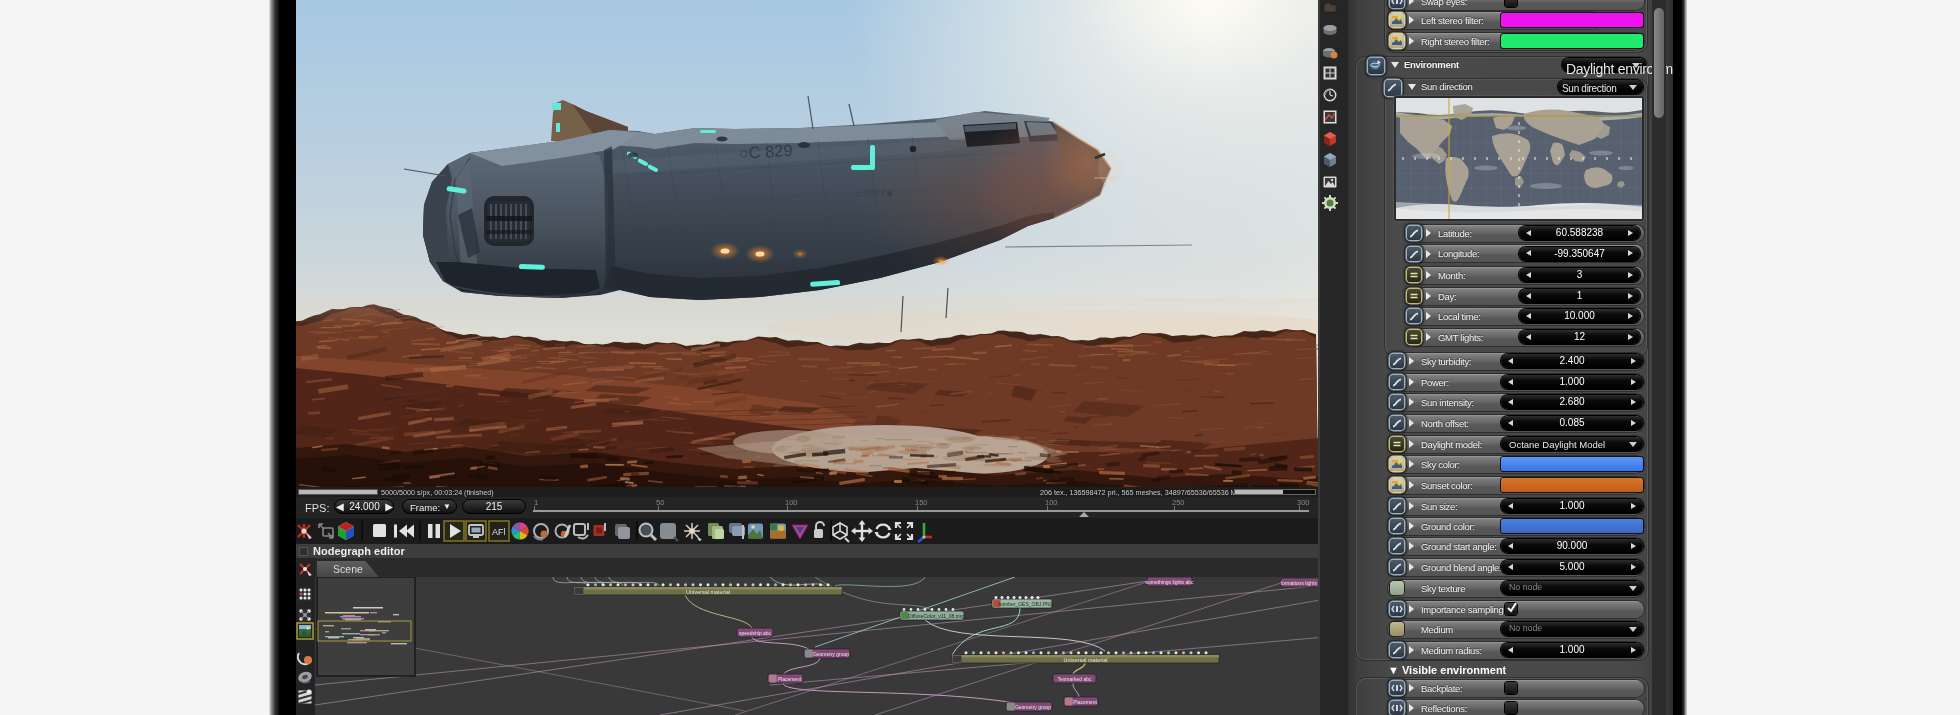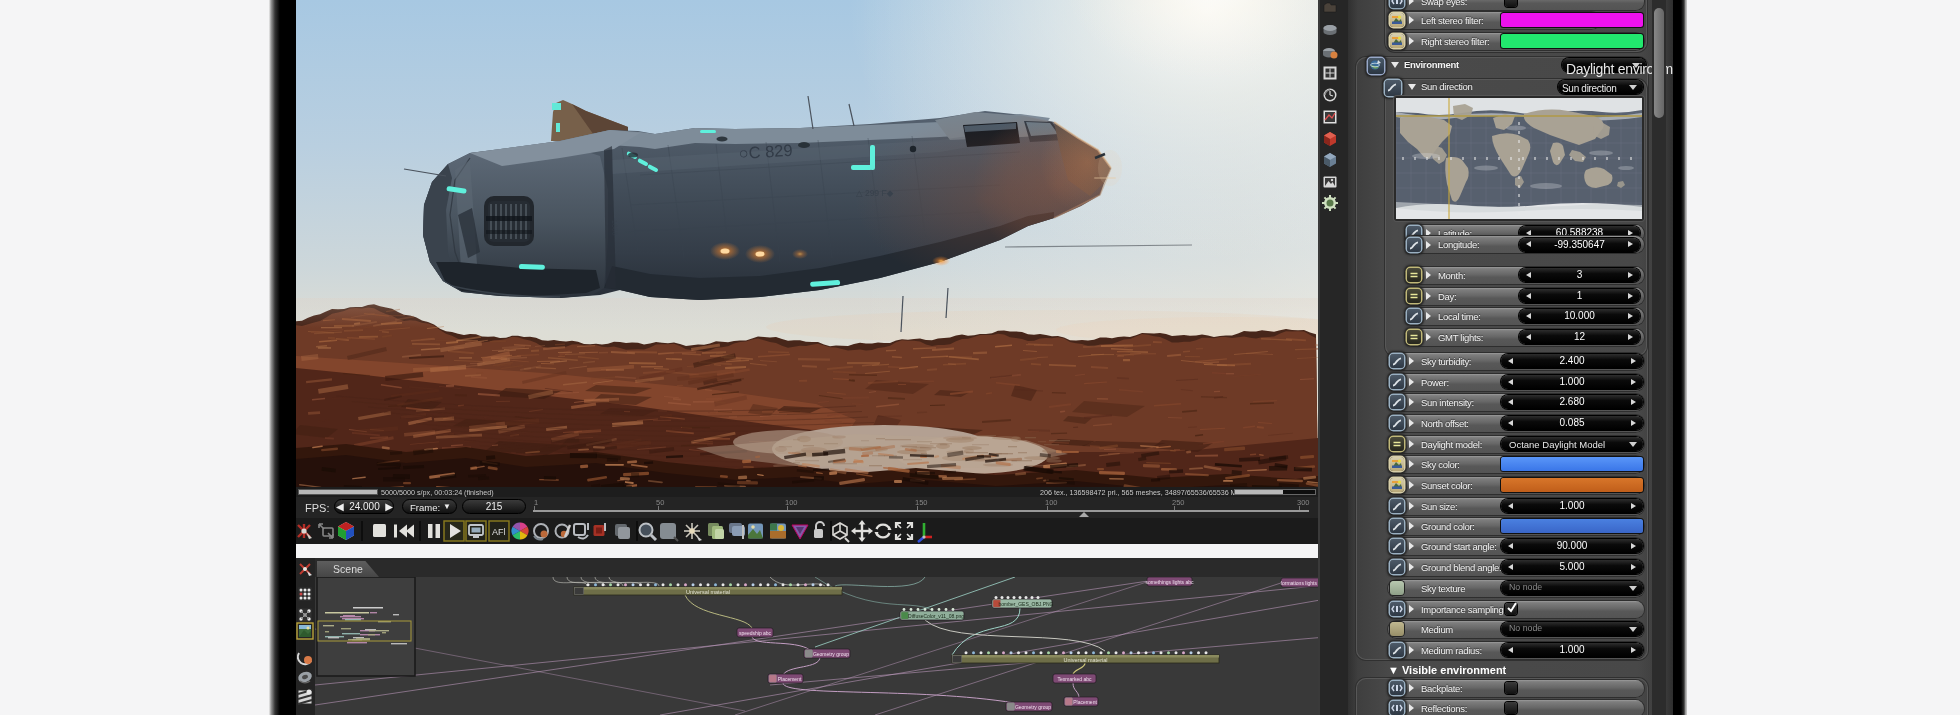--- a/index.html
+++ b/index.html
@@ -1133,20 +1133,24 @@
  <g transform="translate(628,13)" stroke-width="2.6" fill="none">
             <line x1="0" y1="6" x2="0" y2="-8" stroke="#33bb33"></line>
             <line x1="0" y1="6" x2="8" y2="6" stroke="#dd2222"></line>
             <line x1="0" y1="6" x2="-6" y2="11" stroke="#3355ee"></line>
             <circle cx="0" cy="6" r="1.6" fill="#ccc" stroke="none"></circle>
           </g>
 </g>
 </svg>
 </div>
 
+<div id="ngtitle" class="abs">
+      <div style="position:absolute;left:3px;top:2.5px;width:9px;height:9px;background:#2e2e2e;border:1px solid #555;"></div>
+      <span style="position:absolute;left:17px;top:0.5px">Nodegraph editor</span>
+    </div>
 <div id="ngicons" class="abs">
 <svg width="19" height="157">
 <g transform="translate(9,11)">
           <g stroke="#c23a30" stroke-width="2">
             <line x1="-5" y1="-5" x2="5" y2="5"></line>
             <line x1="5" y1="-5" x2="-5" y2="5"></line>
           </g>
           <circle r="2" fill="#e8e6e0"></circle>
           <path d="M2,2 L7,6 L4,7 Z" fill="#ddd"></path>
         </g>
@@ -1612,21 +1616,21 @@
             <path d="M3,10.5 C5.5,10.5 5.5,8.5 7,7 C8.5,5.5 9,4.6 11,4.4" stroke="#dde2e6" stroke-width="1.8" fill="none"></path>
           </svg></div>
         <div class="parrow" style="left:21px;"></div>
         <div class="plabel" style="left:33px;">Latitude:</div>
         <div class="spin" style="left:114px;width:121px;">
           <div class="spinl"></div>
           <div class="spinv">60.588238</div>
           <div class="spinr"></div>
         </div>
       </div>
-      <div class="prow" style="left:57px;top:236px;width:239px;">
+      <div class="prow" style="left:57px;top:245px;width:239px;">
         <div class="picon" style="left:1.5px;background:linear-gradient(#4d5a68,#2e3844); box-shadow:0 0 0 1.5px #9ab0c2, 0 0 2px 2.5px #222;"><svg width="14" height="14">
             <path d="M3,10.5 C5.5,10.5 5.5,8.5 7,7 C8.5,5.5 9,4.6 11,4.4" stroke="#dde2e6" stroke-width="1.8" fill="none"></path>
           </svg></div>
         <div class="parrow" style="left:21px;"></div>
         <div class="plabel" style="left:33px;">Longitude:</div>
         <div class="spin" style="left:114px;width:121px;">
           <div class="spinl"></div>
           <div class="spinv">-99.350647</div>
           <div class="spinr"></div>
         </div>

